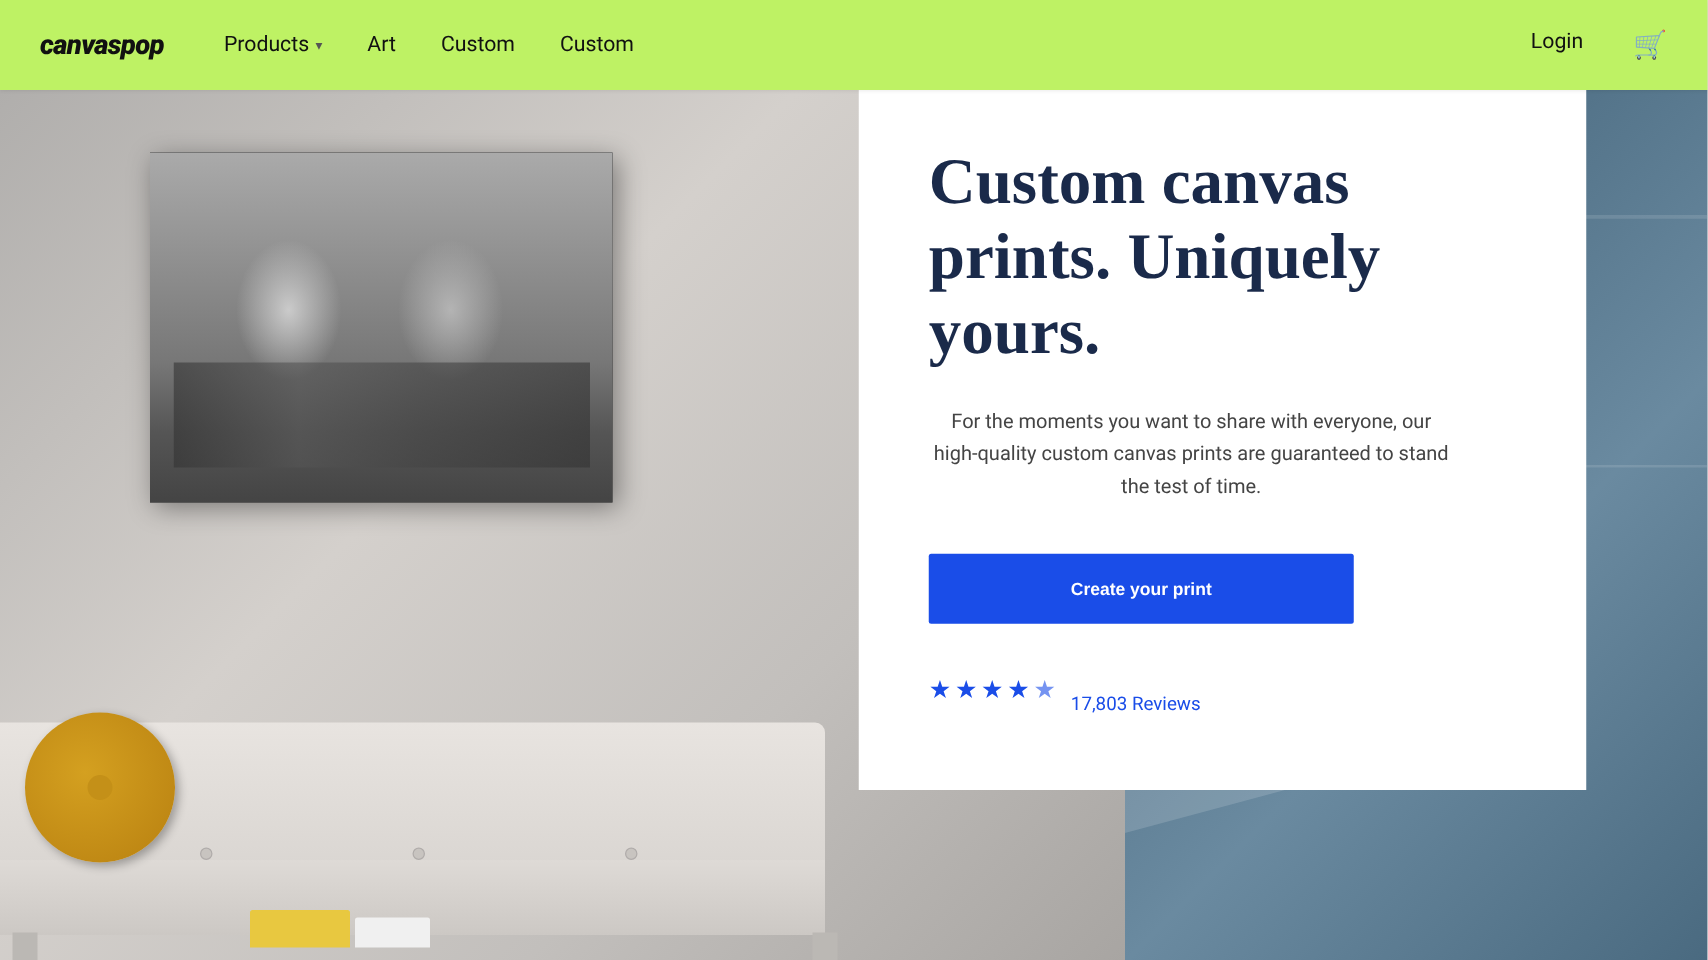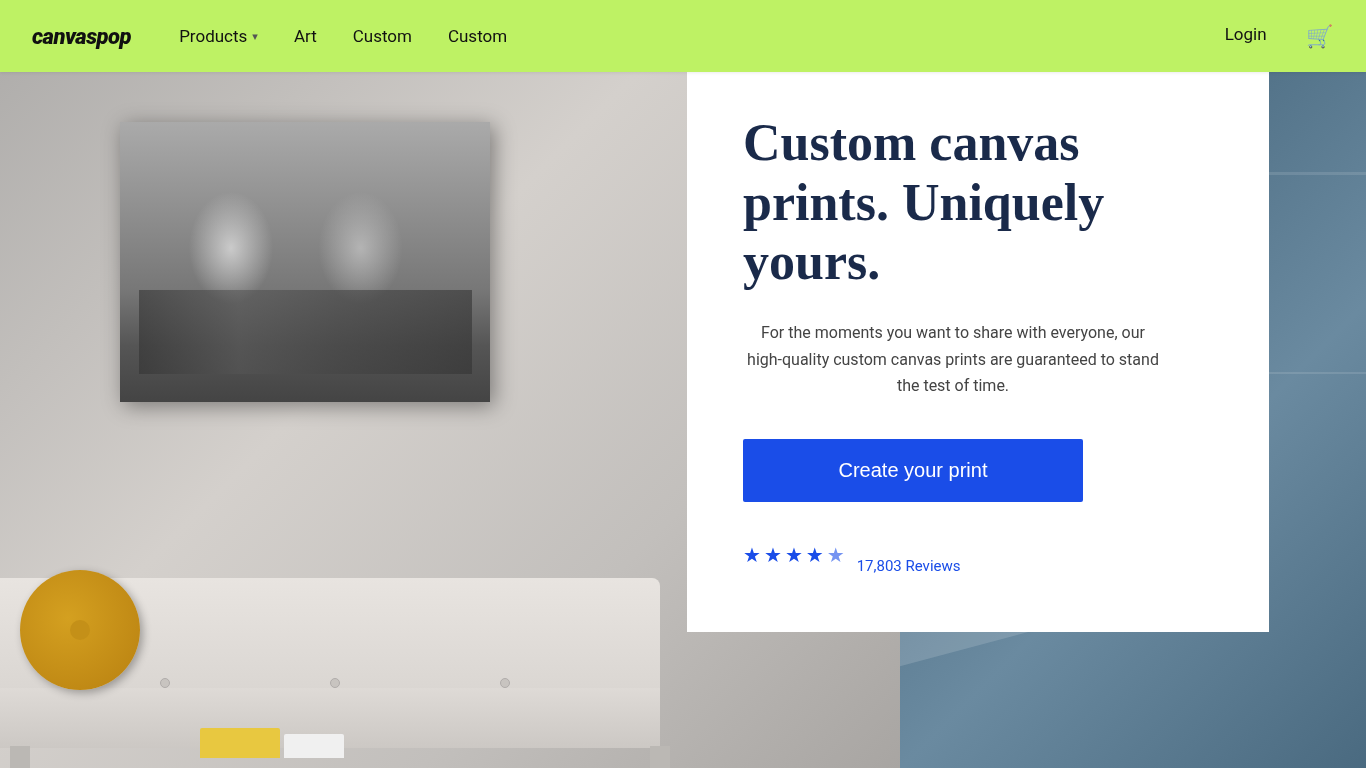--- a/index.html
+++ b/index.html
@@ -266,22 +266,22 @@
       line-height: 1.65;
       margin-bottom: 40px;
       max-width: 420px;
       text-align: center;
     }
 
     .cta-button {
       display: inline-block;
       background: #1a4de8;
       color: #fff;
-      font-size: 20px;
-      font-weight: 400;
+      font-size: 14px;
+      font-weight: 700;
       padding: 20px 0;
       width: 340px;
       text-align: center;
       cursor: pointer;
       border: none;
       border-radius: 2px;
       margin-bottom: 32px;
     }
 
     .reviews-row {

